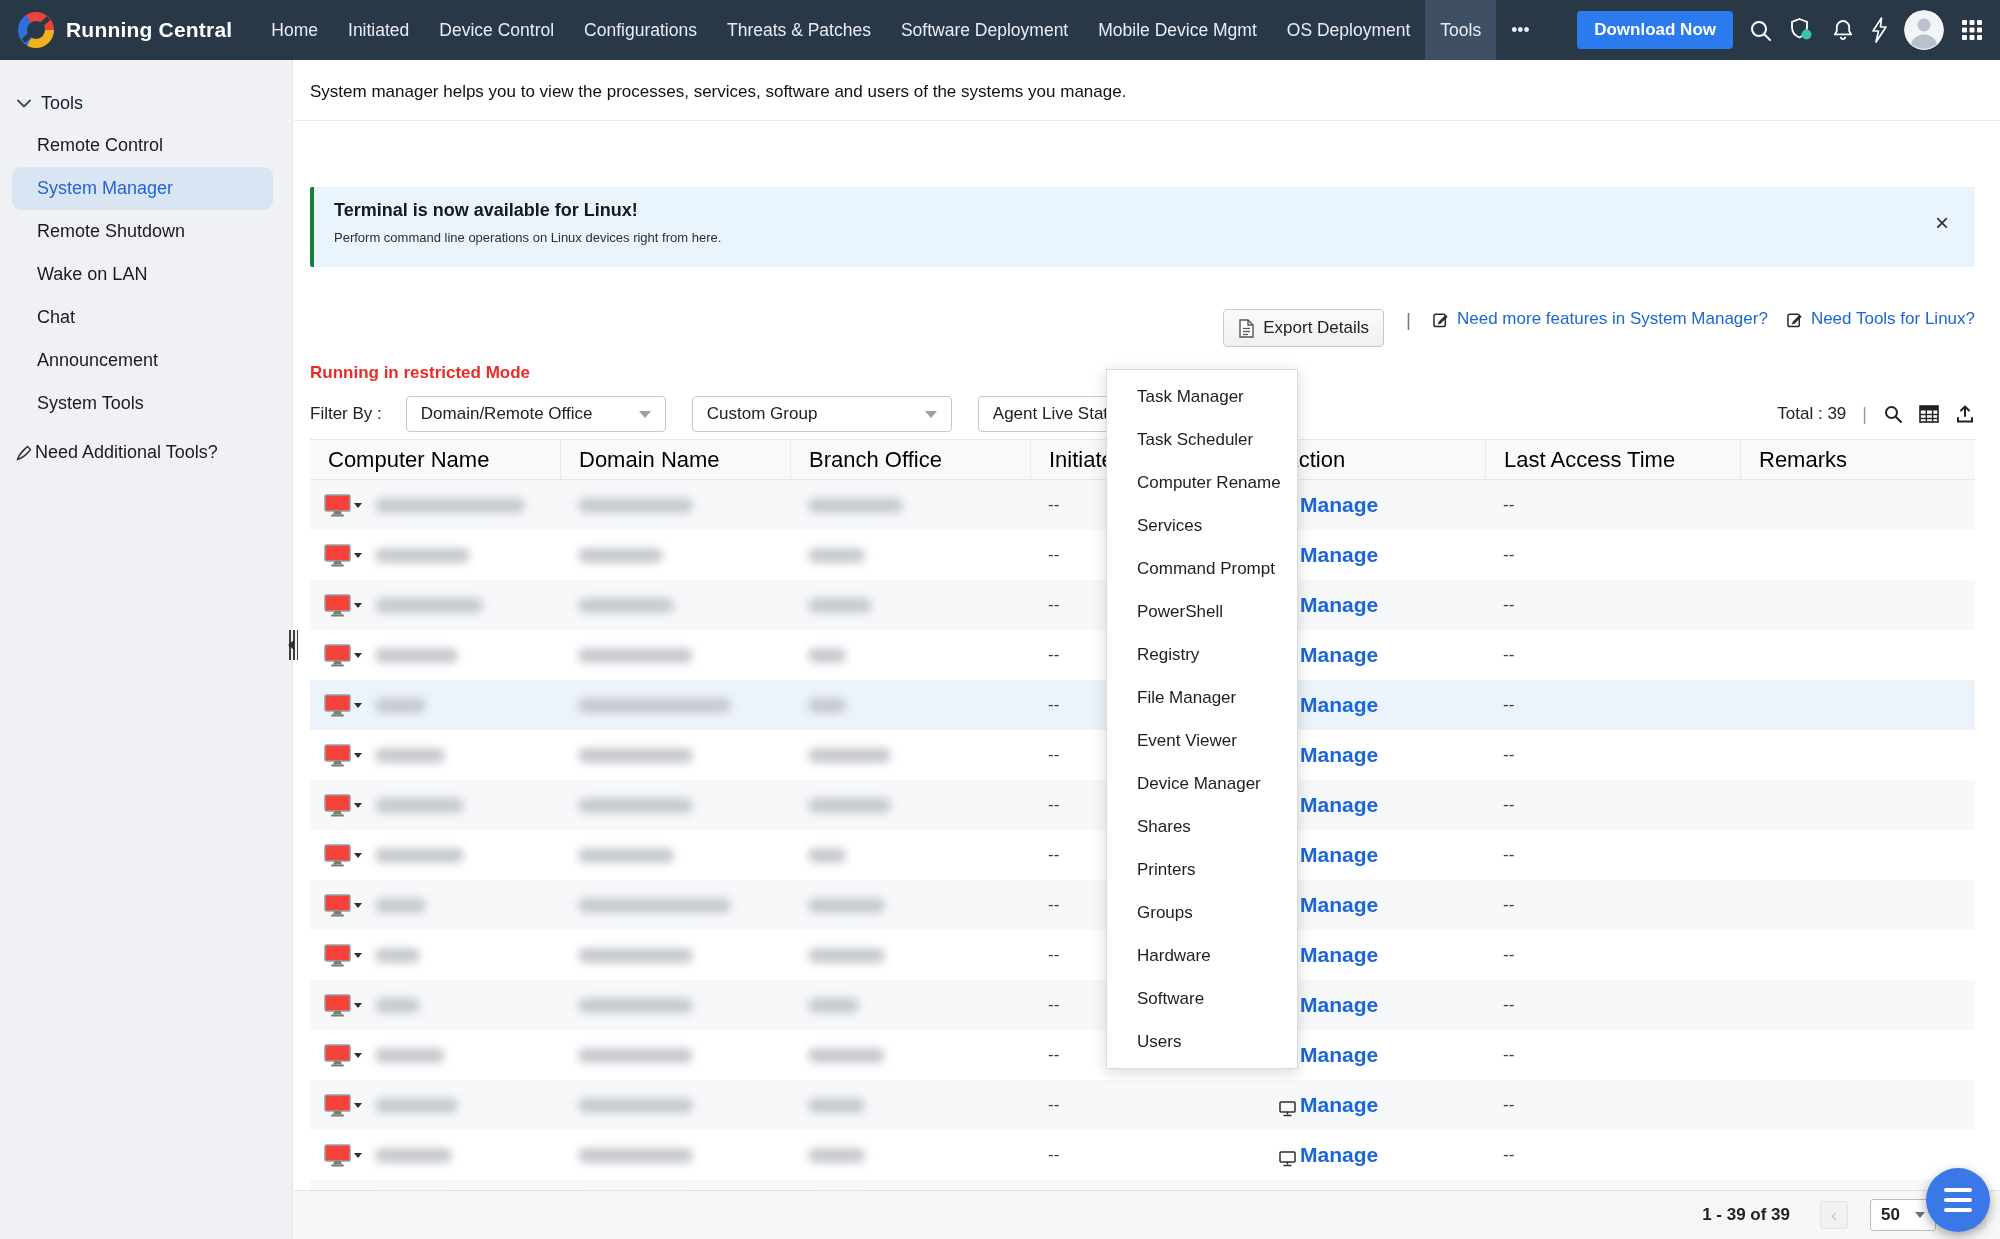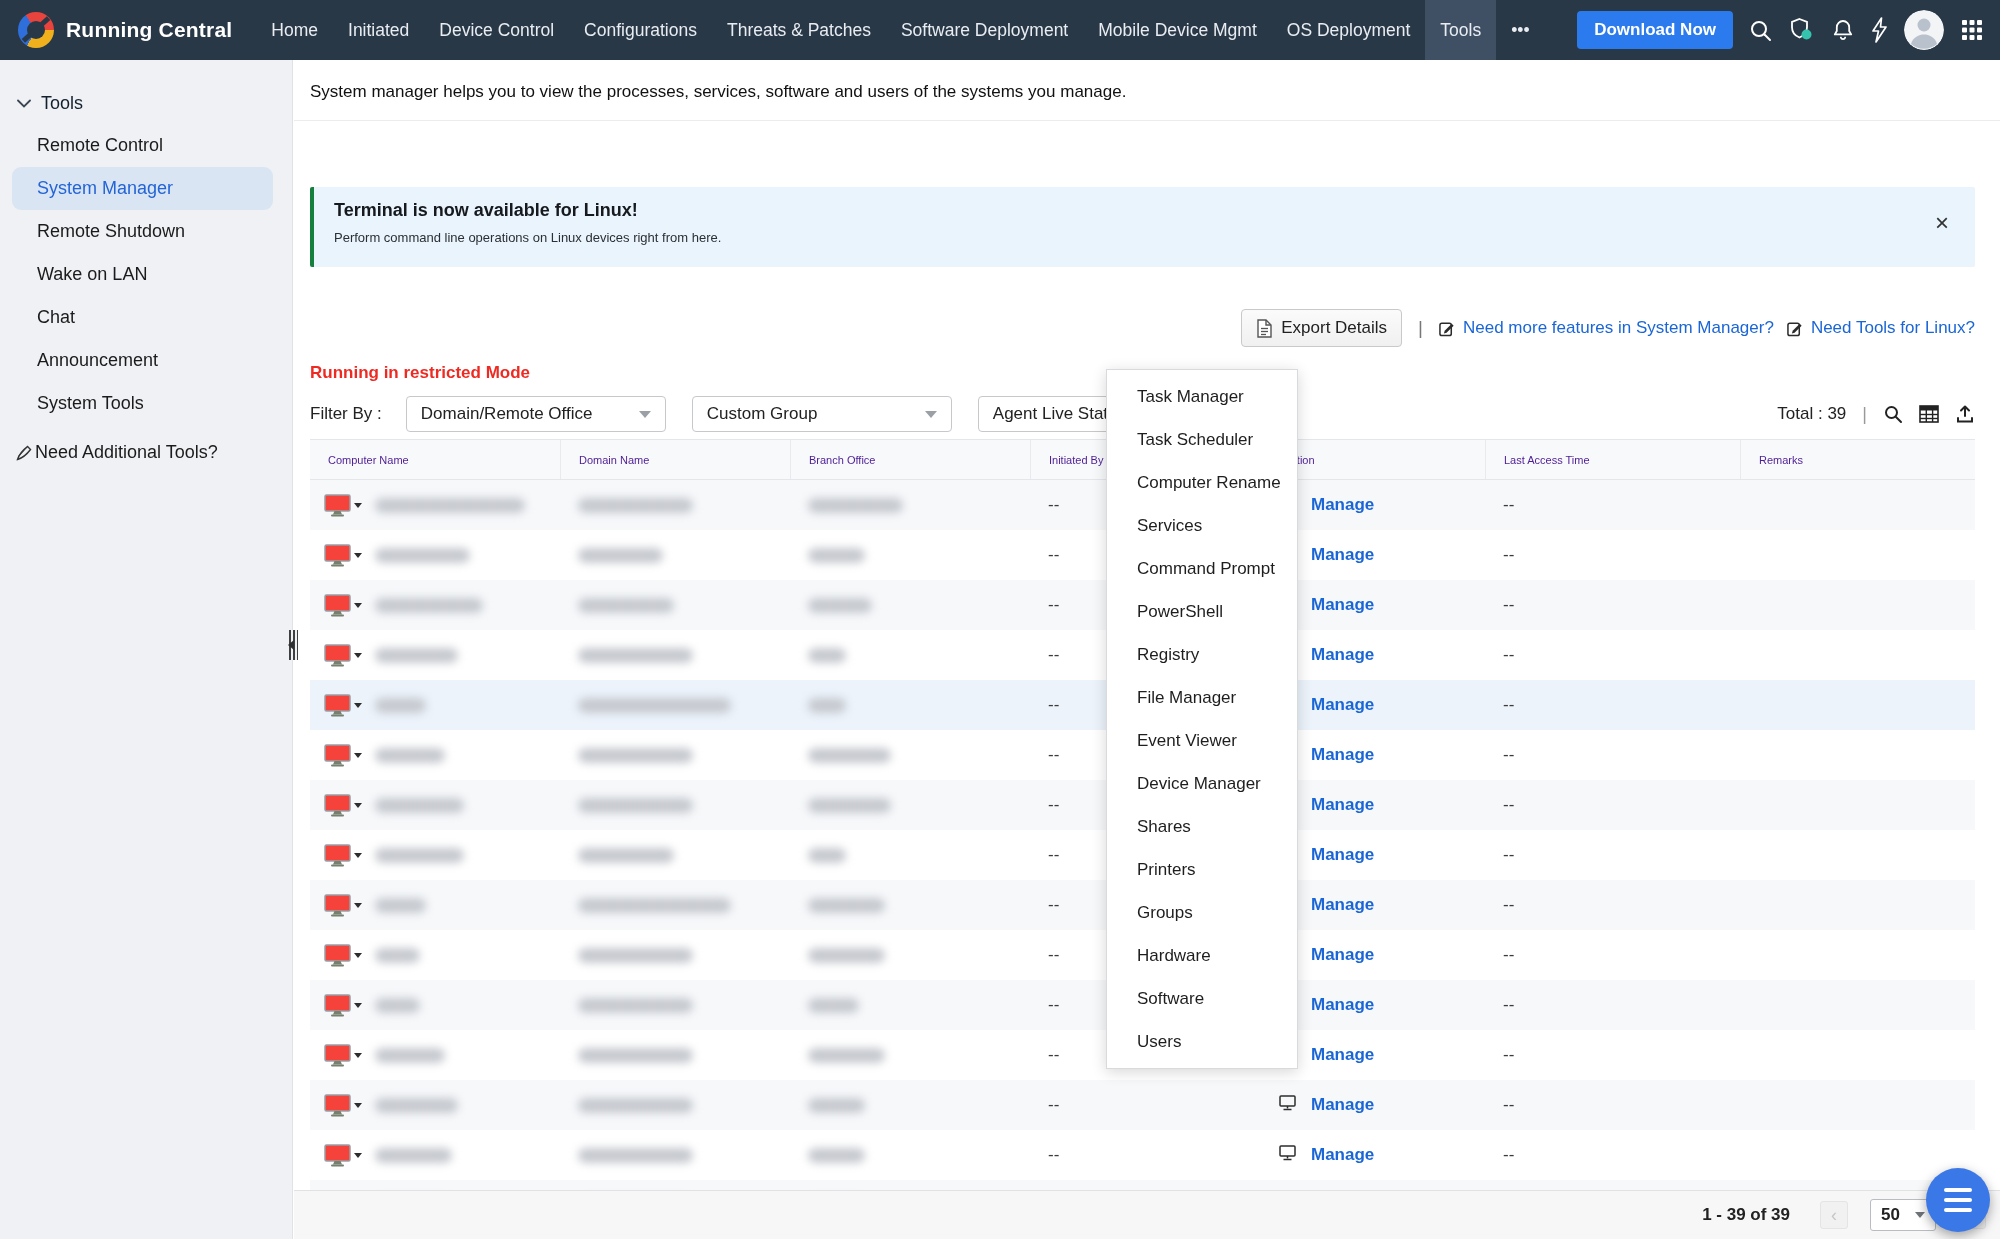--- a/index.html
+++ b/index.html
@@ -28,50 +28,50 @@
 .side-item.active{background:#dae5f4;color:#2465d6;margin:0 19px 0 12px;padding-left:25px;border-radius:9px}
 .side-footer{display:flex;align-items:center;padding-left:14px;height:44px;margin-top:5px;font-size:18px;color:#1b1b1b;cursor:pointer}
 
 
 .main{position:absolute;top:60px;left:294px;right:0;bottom:0;background:#fff}
 .desc{padding:22px 25px 18px 16px;font-size:17px;color:#111;border-bottom:1px solid #ececec}
 .banner{margin:66px 25px 0 16px;background:#e9f4fd;border-left:4px solid #15803d;border-radius:2px;height:80px;padding:13px 28px 0 20px;position:relative}
 .banner-title{font-size:18px;font-weight:700;color:#16191d}
 .banner-sub{margin-top:9px;font-size:13px;color:#2c2f33}
 .banner-close{position:absolute;right:26px;top:24px;font-size:24px;color:#333;cursor:pointer;line-height:1;font-weight:400}
-.actions-row{margin:42px 25px 0 16px;display:flex;align-items:center;justify-content:flex-end;gap:13px;height:38px}
+.actions-row{margin:42px 25px 0 16px;display:flex;align-items:flex-start;justify-content:flex-end;gap:19px;height:38px}
 .export-btn{display:flex;align-items:center;gap:8px;height:38px;padding:0 14px;background:linear-gradient(#fbfbfb,#f0f0f0);border:1px solid #c9c9c9;border-radius:4px;font-size:17px;color:#222;font-family:inherit;cursor:pointer}
 .v-sep{color:#777;font-size:19px;margin:0 3px}
 .blue-link{display:flex;align-items:center;gap:7px;color:#1b66d6;font-size:17px;text-decoration:none;cursor:pointer;white-space:nowrap}
 .restricted{margin:16px 25px 0 16px;color:#ee2b23;font-size:17px;font-weight:700}
 .filter-row{margin:12px 25px 0 16px;display:flex;align-items:center;gap:24px;height:38px}
 .filter-label{font-size:17px;color:#222;white-space:nowrap}
 .selects{display:flex;gap:26px}
 .select{width:260px;height:36px;border:1px solid #c6c8cc;border-radius:4px;background:#fff;display:flex;align-items:center;padding:0 14px;font-size:17px;color:#222;cursor:pointer}
 .sel-caret{margin-left:auto;width:0;height:0;border-left:6px solid transparent;border-right:6px solid transparent;border-top:7px solid #9aa0a6}
 .table-meta{margin-left:auto;display:flex;align-items:center;gap:16px;font-size:17px;color:#222}
 .table-meta .msep{color:#999;font-size:18px}
 .meta-ico{cursor:pointer;display:flex}
 
 
 .table{margin:6px 25px 0 16px;border-top:1px solid #e4e6e9}
 .thead,.trow{display:grid;grid-template-columns:250px 230px 240px 235px 220px 255px 235px}
 .thead{background:#f8f9fb;border-bottom:1px solid #e4e6e9;height:40px}
-.th{display:flex;align-items:center;padding-left:18px;font-size:11px;color:#4c1d95;cursor:pointer;white-space:nowrap;overflow:hidden}
+.th{display:flex;align-items:center;padding-left:18px;font-size:22px;color:#000000;cursor:pointer;white-space:nowrap;overflow:hidden}
 .th + .th{border-left:1px solid #e8eaed}
 .trow{height:50px}
 .trow.odd{background:#f6f8fa}
 .trow.hl{background:#ecf3fb}
 .td{display:flex;align-items:center;padding-left:18px;font-size:17px;color:#3c3c3c;overflow:hidden}
 .td.comp{padding-left:14px;gap:13px}
 .td.action{padding-left:14px}
 .blur{height:15px;border-radius:8px;background:#c6c9cf;filter:blur(4px);flex:0 0 auto}
 .pc-ico{display:flex;align-items:flex-end;gap:3px;cursor:pointer}
 .caret{width:0;height:0;border-left:4.5px solid transparent;border-right:4.5px solid transparent;border-top:5.5px solid #2d2d2d;margin-bottom:9px}
-.manage{display:flex;align-items:flex-start;gap:15px;color:#1b66d6;font-weight:600;font-size:17px;cursor:pointer;text-decoration:none}
+.manage{display:flex;align-items:flex-end;gap:4px;color:#1b66d6;font-weight:600;font-size:21px;cursor:pointer;text-decoration:none}
 
 
 .context-menu{position:absolute;left:1106px;top:369px;width:192px;background:#fff;border:1px solid #d8dadd;box-shadow:0 3px 14px rgba(0,0,0,.16);padding:5px 0;z-index:20}
 .menu-item{height:43px;display:flex;align-items:center;padding-left:30px;font-size:17px;color:#1e1e1e;cursor:pointer;white-space:nowrap}
 
 
 .bottom-bar{position:absolute;left:294px;right:0;bottom:0;height:49px;background:#f7f7f8;border-top:1px solid #e1e2e4;display:flex;align-items:center;justify-content:flex-end;gap:22px;padding-right:14px;z-index:10}
 .page-range{font-size:17px;font-weight:600;color:#222;margin-right:8px}
 .pg-btn{width:28px;height:28px;border:1px solid #e3e4e6;background:#f1f1f2;border-radius:3px;color:#c3c6ca;font-size:18px;display:flex;align-items:center;justify-content:center;cursor:pointer;font-family:inherit}
 .page-size{width:66px;height:32px;border:1px solid #b9bcc0;border-radius:3px;background:#fff;display:flex;align-items:center;justify-content:space-between;padding:0 10px;font-size:17px;font-weight:600;color:#222;cursor:pointer}

